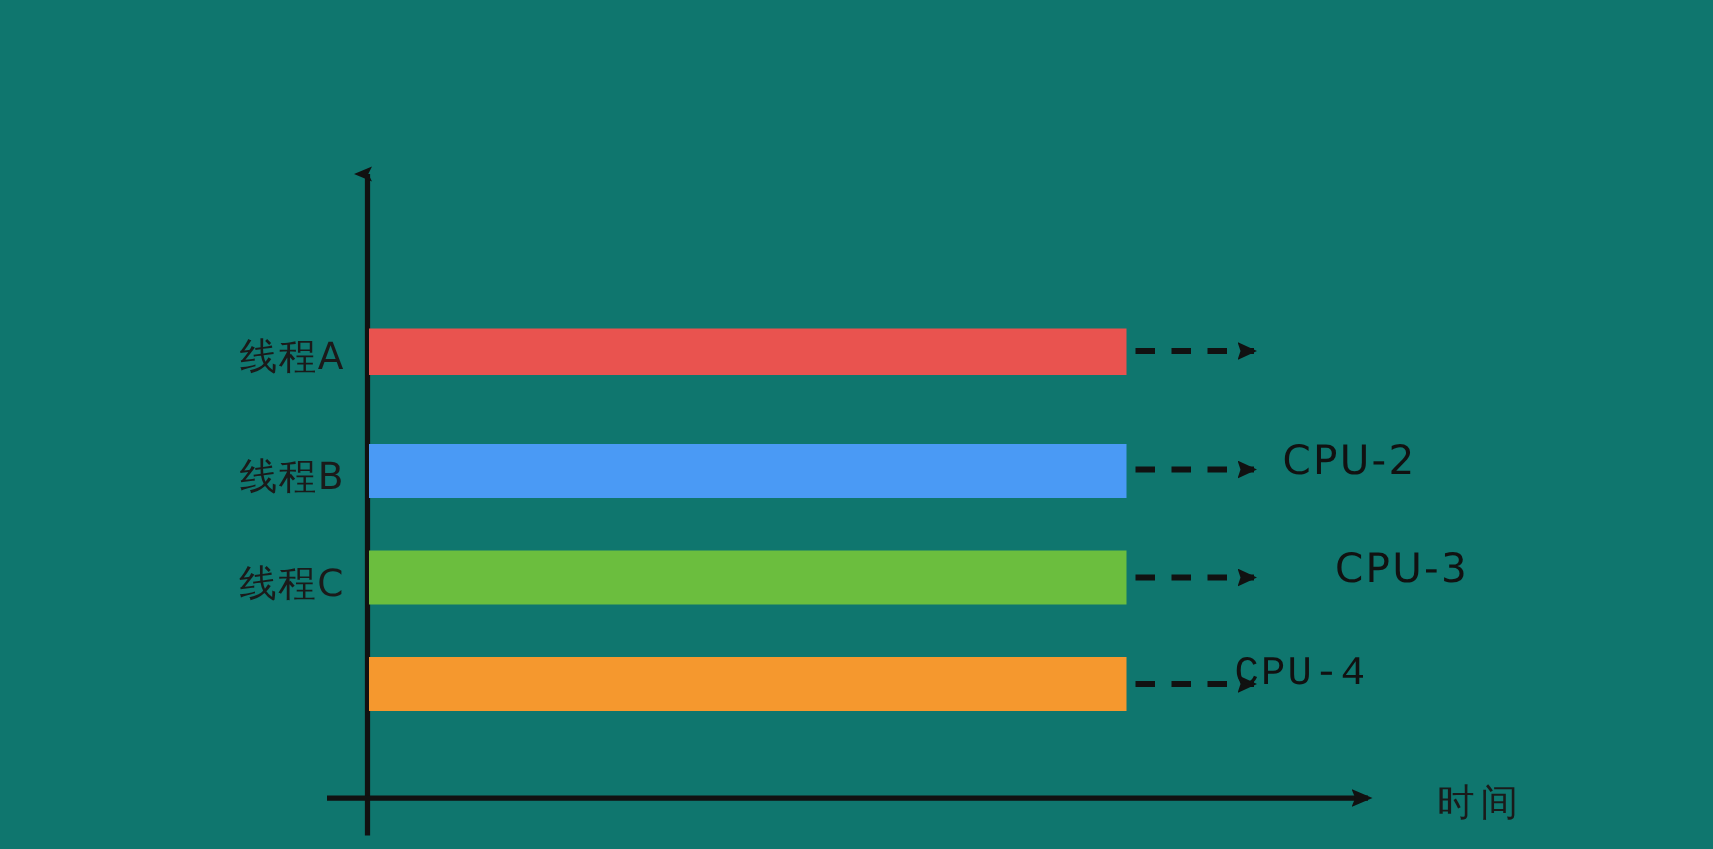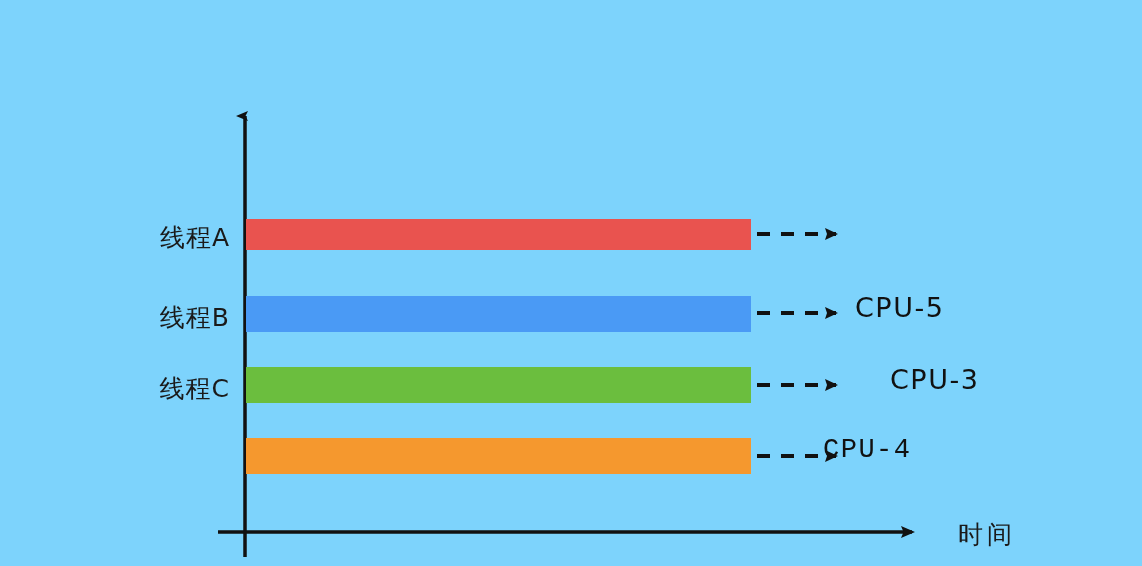--- a/index.html
+++ b/index.html
@@ -7,21 +7,21 @@
     padding: 0;
     background: #ffffff;
   }
   body {
     font-family: "Liberation Sans", sans-serif;
   }
   #canvas {
     position: relative;
     width: 1142px;
     height: 566px;
-    background: #7dd3fc;
+    background: #0f766e;
     overflow: hidden;
   }
   #diagram-svg {
     position: absolute;
     left: 0;
     top: 0;
     width: 1142px;
     height: 566px;
   }
   .row-label {
@@ -85,19 +85,19 @@
 
   <div class="bar" style="left:246px; top:219px; width:505px; height:31px; background:#E9534F;"></div>
   <div class="bar" style="left:246px; top:296px; width:505px; height:36px; background:#4A9AF5;"></div>
   <div class="bar" style="left:246px; top:367px; width:505px; height:36px; background:#6BBE3E;"></div>
   <div class="bar" style="left:246px; top:438px; width:505px; height:36px; background:#F5982E;"></div>
 
   <div class="row-label" style="left:110px; top:221px;">线程A</div>
   <div class="row-label" style="left:110px; top:372px;">线程C</div>
   <div class="row-label" style="left:110px; top:301px;">线程B</div>
 
-  <div class="cpu-label" style="left:855px; top:292px;">CPU-5</div>
+  <div class="cpu-label" style="left:855px; top:292px;">CPU-2</div>
   <div class="cpu-label" style="left:890px; top:364px;">CPU-3</div>
   <div class="cpu-label" style="left:823px; top:435px;font-family:Liberation Mono, monospace;">CPU-4</div>
 
   <div class="axis-label" style="left:958px; top:518px;">时间</div>
 
 </div>
 
 </body></html>

